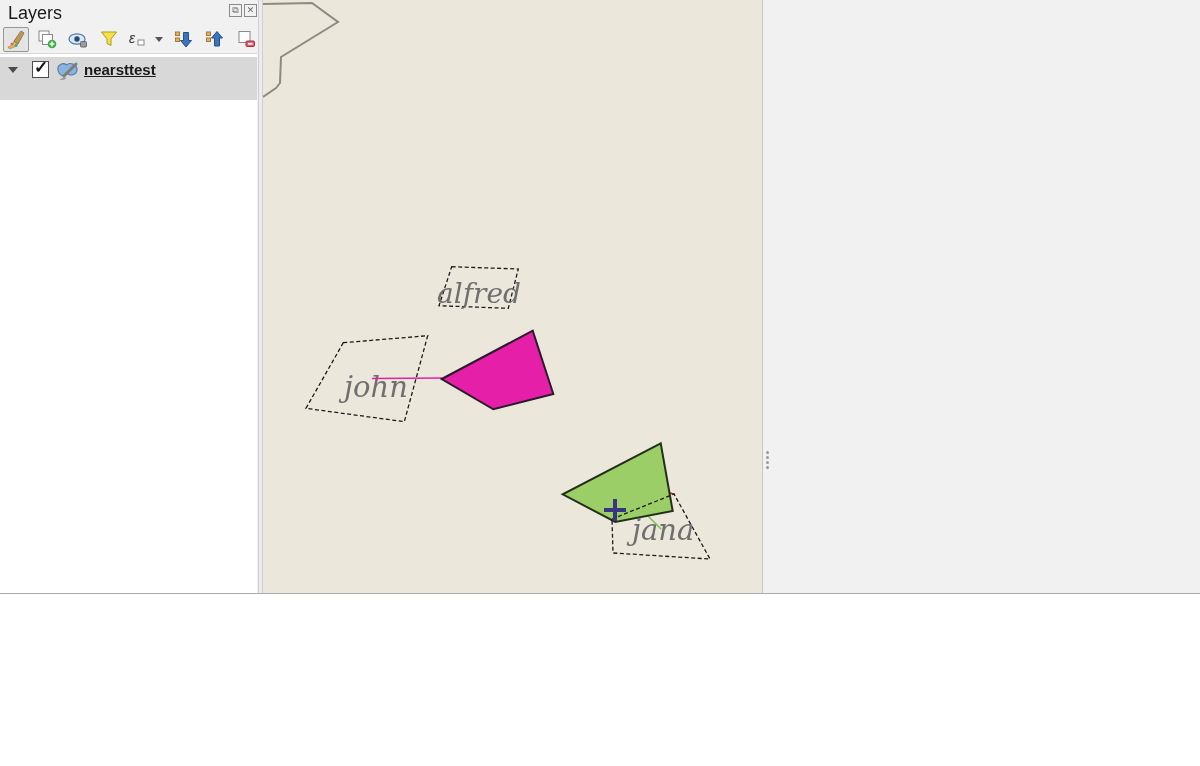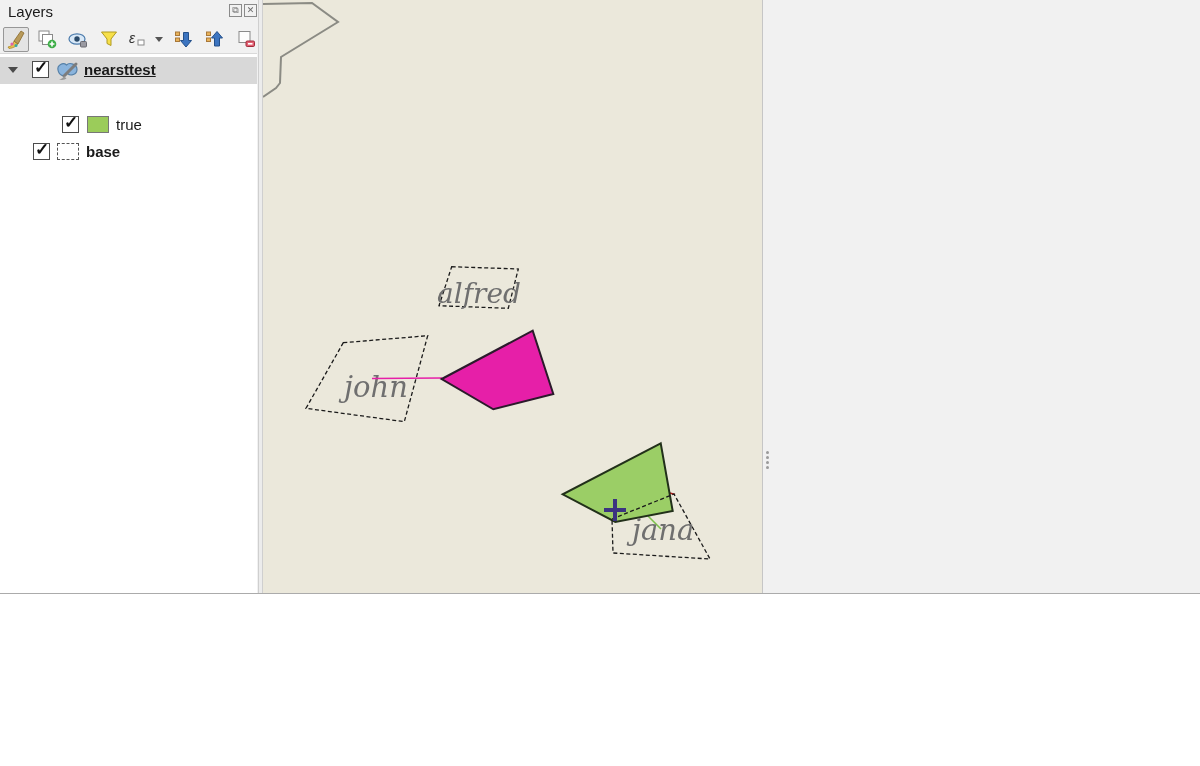--- a/index.html
+++ b/index.html
@@ -4,30 +4,30 @@
 <style>
   * { margin:0; padding:0; box-sizing:border-box; }
   html,body { width:1200px; height:766px; background:#fff; overflow:hidden;
               font-family:"Liberation Sans", sans-serif; font-size:15px; color:#1a1a1a; }
   .abs { position:absolute; }
   #app { position:relative; width:1200px; height:766px; background:#fff; overflow:hidden; }
 
   
   #layers-panel { left:0; top:0; width:258px; height:593px; background:#f1f1f1; }
   #layers-tree-bg { left:0; top:54px; width:257px; height:539px; background:#fff; }
-  #layers-title { left:8px; top:3px; font-size:15px; }
+  #layers-title { left:8px; top:3px; font-size:18px; }
   .win-btn { width:13px; height:13px; border:1px solid #8a8a8a; color:#6a6a6a;
              font-size:9px; line-height:11px; text-align:center; background:#f1f1f1; }
   #layers-toolbar { left:3px; top:26px; height:26px; display:flex; gap:5px; align-items:center; }
   .tbtn { width:26px; height:25px; display:flex; align-items:center; justify-content:center; }
   .tbtn.pressed { border:1px solid #979797; background:#e4e4e4; border-radius:2px; }
   .caret-down { width:0; height:0; border-left:4px solid transparent; border-right:4px solid transparent; border-top:5px solid #555; }
   #layers-sep { left:0; top:53px; width:257px; height:1px; background:#d9d9d9; }
 
-  .tree-row { position:absolute; left:0; width:257px; height:27px; }
+  .tree-row { position:absolute; left:0; width:257px; height:43px; }
   .row-highlight { background:#d8d8d8; }
   .expander { position:absolute; width:0; height:0; border-left:5px solid transparent; border-right:5px solid transparent; border-top:6px solid #4a4a4a; }
   .cb { position:absolute; width:17px; height:17px; background:#fff; border:1px solid #4c4c4c; }
   .cb::after { content:"✓"; position:absolute; left:1px; top:-5px; font-size:17px; font-weight:bold; color:#111; }
   .swatch { position:absolute; width:22px; height:17px; }
   .tree-label { position:absolute; font-size:15px; white-space:nowrap; }
   .bold { font-weight:bold; }
   .current-layer { text-decoration:underline; }
 
   
@@ -127,31 +127,21 @@
       <span class="cb" style="left:32px; top:4px;"></span>
       <svg class="abs" style="left:55px; top:3px;" width="25" height="21" viewBox="0 0 25 21">
         <path d="M3 10 C2 5 8 2 11.5 5 C14.5 2 22 4 22 9.5 C22 14.5 15.5 16.5 12.5 13.5 C9.5 17.5 4 15.5 3 10 Z" fill="#8ab4dd" stroke="#5580a8" stroke-width="1.2"></path>
         <path d="M9 16 L21 4" stroke="#7d7d7d" stroke-width="3" stroke-linecap="round"></path>
         <path d="M4 19.5 C6.5 19 8.5 17.5 9 16 L11.5 18.5 C10 19.8 7 20.3 4 19.5 Z" fill="#9a9a9a"></path>
       </svg>
       <span class="tree-label bold current-layer" style="left:84px; top:4px;">nearsttest</span>
     </div>
 
 
-    <div class="tree-row" style="top:112px;">
-      <span class="cb" style="left:62px; top:4px;"></span>
-      <span class="swatch" style="left: 87px; top: 4px; border: 1px solid rgb(119, 119, 119); background: rgb(155, 204, 90);"></span>
-      <span class="tree-label" style="left:116px; top:4px;">true</span>
-    </div>
-
-    <div class="tree-row" style="top:139px;">
-      <span class="cb" style="left:33px; top:4px;"></span>
-      <span class="swatch" style="left:57px; top:4px; background:#fff; border:1px dashed #555;"></span>
-      <span class="tree-label bold" style="left:86px; top:4px;">base</span>
-    </div>
+
 
   </div>
 
   <div id="splitter-left" class="abs"></div>
 
   <div id="map-canvas" class="abs">
     <svg width="499" height="593" viewBox="0 0 499 593">
 
       <polyline points="0,4 49,3 75,22 18,57 17,83 13,88 0,97" fill="none" stroke="#8b8b84" stroke-width="2"></polyline>
 

